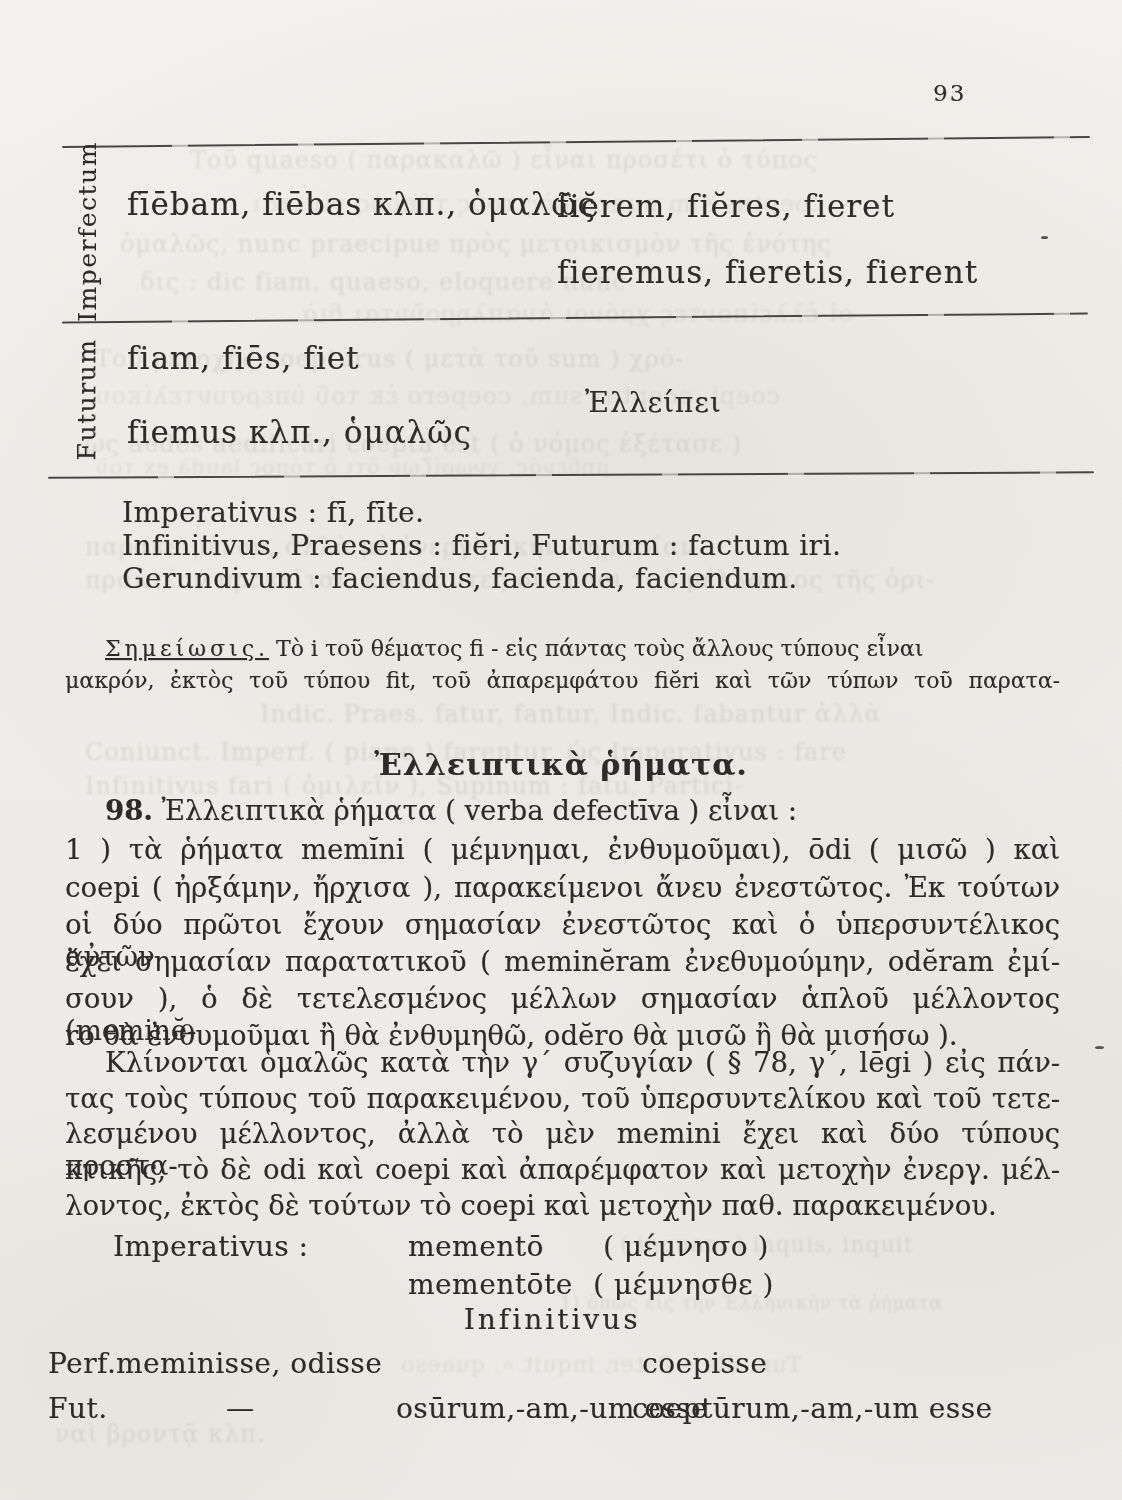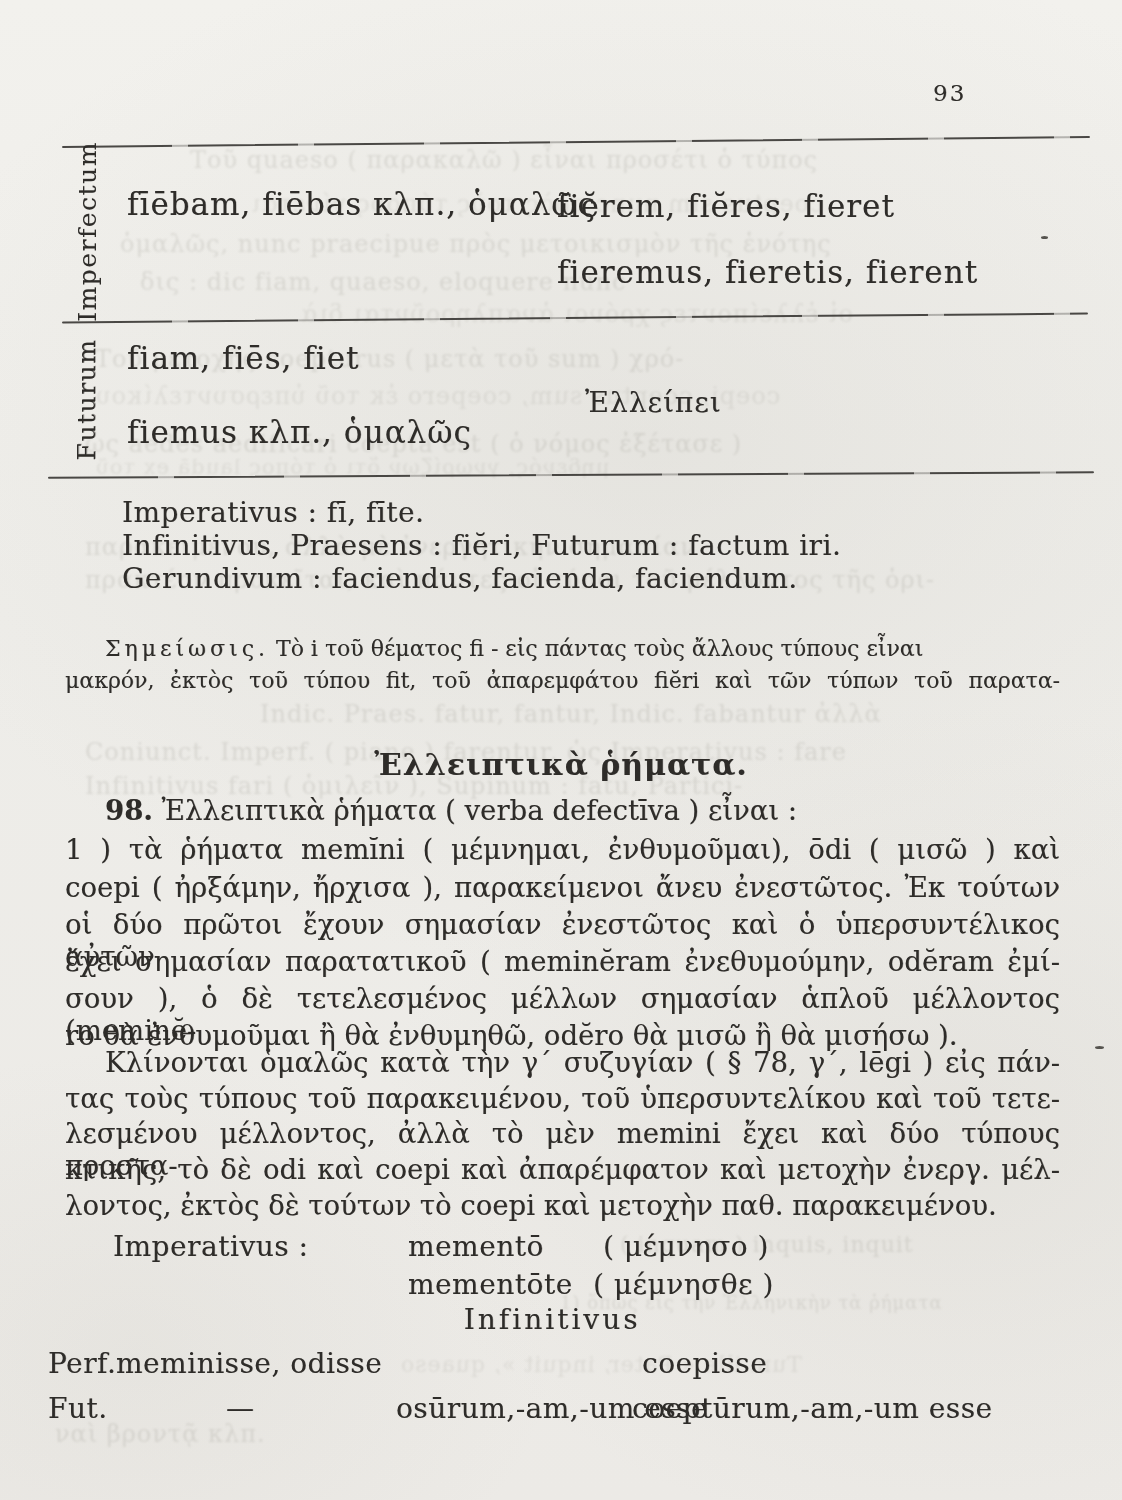--- a/index.html
+++ b/index.html
@@ -41,21 +41,21 @@
   .c-fut-l2{left:127px;top:414px;}
 
   
   .formline{left:122px;font-size:28px;letter-spacing:0.5px;}
   .f1{top:496px;} .f2{top:529px;} .f3{top:562px;}
 
   
   .noteline{position:absolute;left:65px;width:995px;font-size:22px;white-space:normal;}
   .n1{top:636px;text-indent:40px;}
   .n2{top:668px;} .n3{top:700px;}
-  .notelabel{letter-spacing:4px;}
+  .notelabel{letter-spacing:4px;text-decoration:underline;}
   .just{text-align:justify;text-align-last:justify;}
 
   .heading{left:0;top:747px;width:1122px;text-align:center;font-size:30px;font-weight:700;letter-spacing:1px;}
 
   
   .pline{position:absolute;left:65px;width:995px;font-size:27.5px;white-space:normal;}
   .pnum{font-weight:700;}
   .p1l1{top:794px;text-indent:40px;}
   .p1l2{top:833px;} .p1l3{top:871px;} .p1l4{top:908px;}
   .p1l5{top:945px;} .p1l6{top:982px;} .p1l7{top:1019px;}

